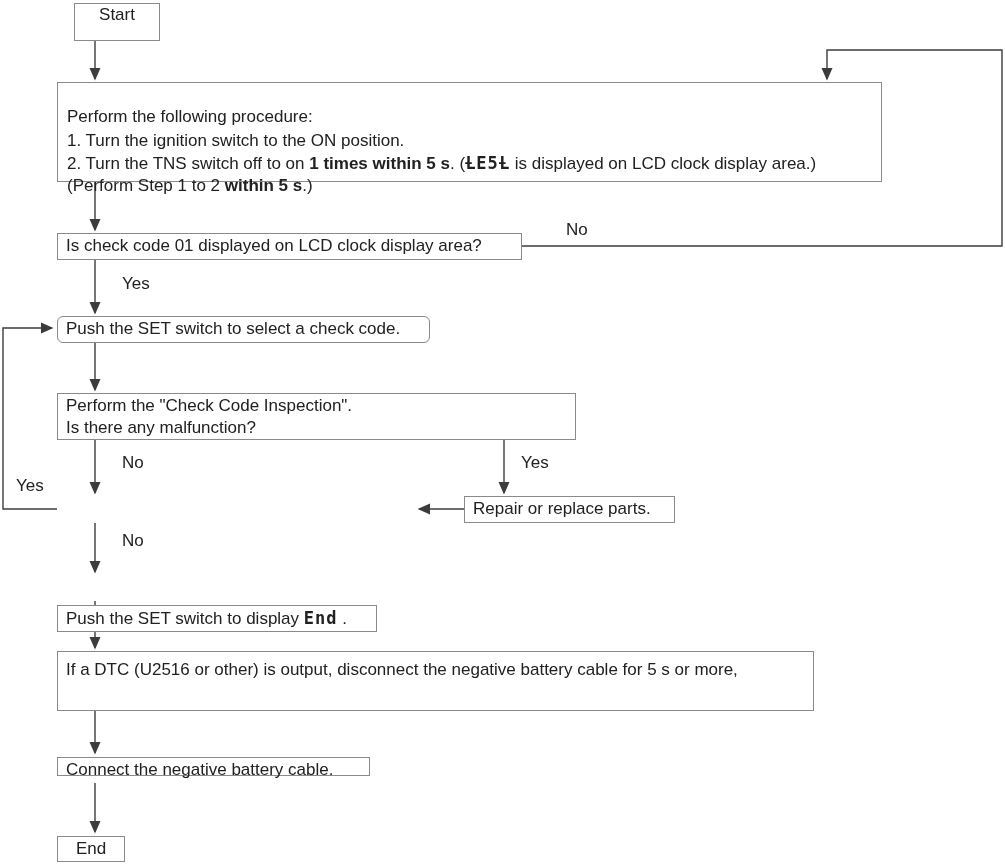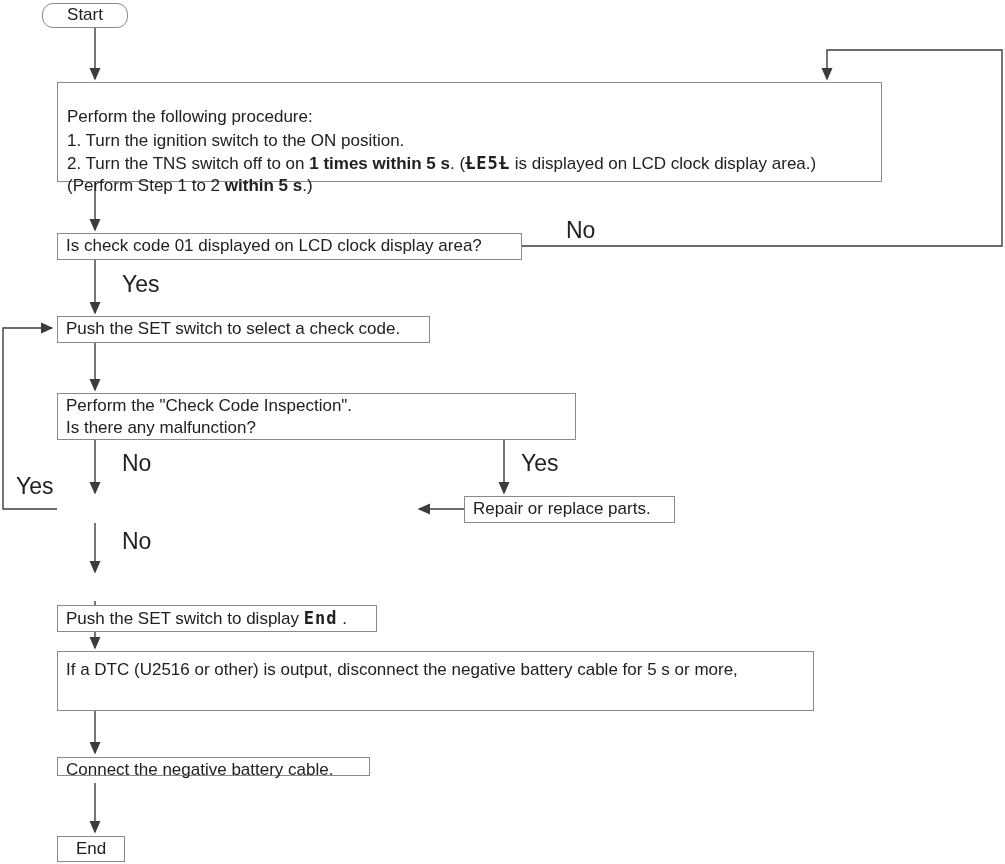--- a/index.html
+++ b/index.html
@@ -41,21 +41,21 @@
   .node.center {
     text-align: center;
     padding-left: 0;
   }
   .node.multiline {
     line-height: 22px;
     white-space: normal;
   }
   .flabel {
     position: absolute;
-    font-size: 23px;
+    font-size: 17px;
     line-height: 18px;
     z-index: 2;
   }
   .seg {
     font-family: "DejaVu Sans Mono", monospace;
     font-weight: 600;
     letter-spacing: 1px;
     margin-top: 8px;
   }
   b { font-weight: bold; }
@@ -80,36 +80,36 @@
     <path class="flow" d="M504,440 V493" marker-end="url(#ah)"></path>
     <path class="flow" d="M464,509 H419" marker-end="url(#ah)"></path>
     <path class="flow" d="M95,523 V572" marker-end="url(#ah)"></path>
     <path class="flow" d="M95,601 V648" marker-end="url(#ah)"></path>
     <path class="flow" d="M95,711 V753" marker-end="url(#ah)"></path>
     <path class="flow" d="M95,783 V832" marker-end="url(#ah)"></path>
     <path class="flow" d="M522,246 H1002 V50 H827 V79" marker-end="url(#ah)"></path>
     <path class="flow" d="M57,509 H3 V328 H52" marker-end="url(#ah)"></path>
   </svg>
 
-  <div class="node center" style="left:42px; top:3px; width:86px; height:25px; line-height:22px;border-radius:11px;">
+  <div class="node center" style="left:74px; top:3px; width:86px; height:38px; line-height:22px;">
     <span>Start</span>
   </div>
 
   <div class="node multiline" style="left:57px; top:82px; width:825px; height:100px; padding-top:23px; padding-left:9px;">
     <span class="line" style="margin-bottom:2px;">Perform the following procedure:</span>
     <span class="line">1. Turn the ignition switch to the ON position.</span>
     <span class="line"><span>2. Turn the TNS switch off to on </span><b>1 times within 5 s</b><span>. (</span><span class="seg">ȽE5Ƚ</span><span> is displayed on LCD clock display area.)</span></span>
     <span class="line"><span>(Perform Step 1 to 2 </span><b>within 5 s</b><span>.)</span></span>
   </div>
 
   <div class="node" style="left:57px; top:233px; width:465px; height:27px;">
     <span>Is check code 01 displayed on LCD clock display area?</span>
   </div>
 
-  <div class="node" style="left:57px; top:316px; width:373px; height:27px;">
+  <div class="node" style="left:57px; top:316px; width:373px; height:27px;border-radius:6px;">
     <span>Push the SET switch to select a check code.</span>
   </div>
 
   <div class="node multiline" style="left:57px; top:393px; width:519px; height:47px; padding-top:1px;">
     <span class="line">Perform the "Check Code Inspection".</span>
     <span class="line">Is there any malfunction?</span>
   </div>
 
 
   <div class="node" style="left:464px; top:496px; width:211px; height:27px;">

